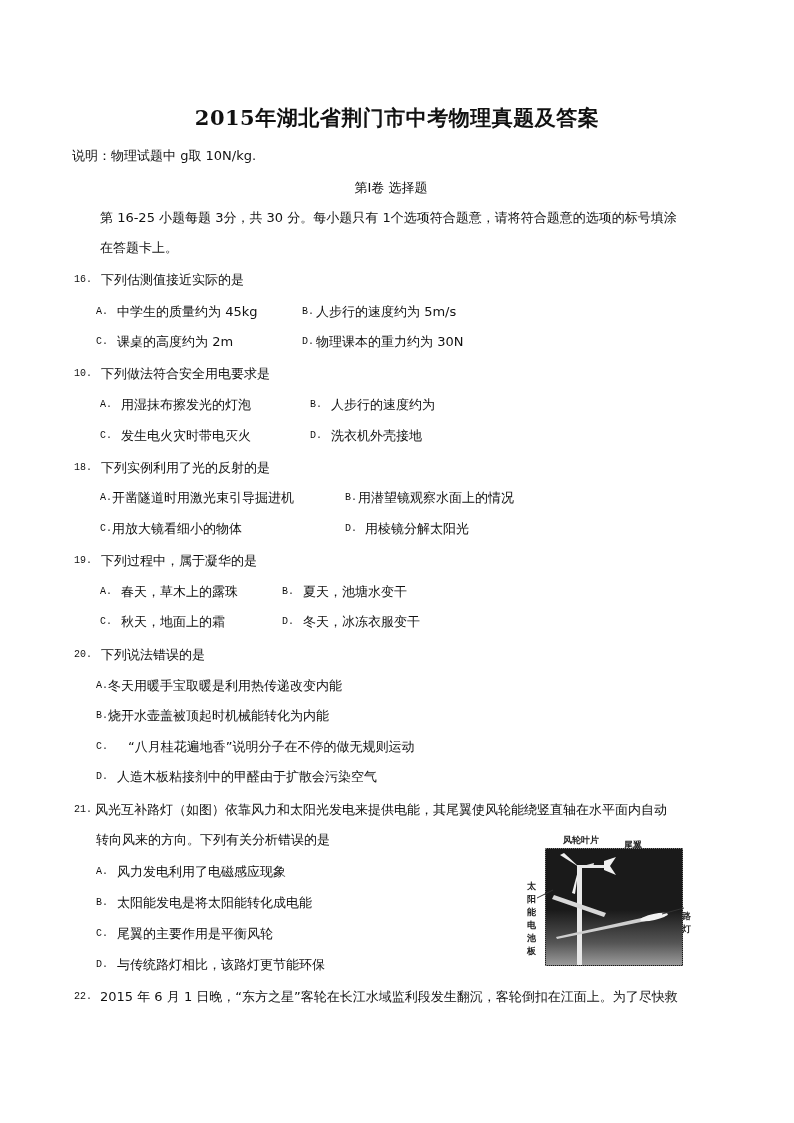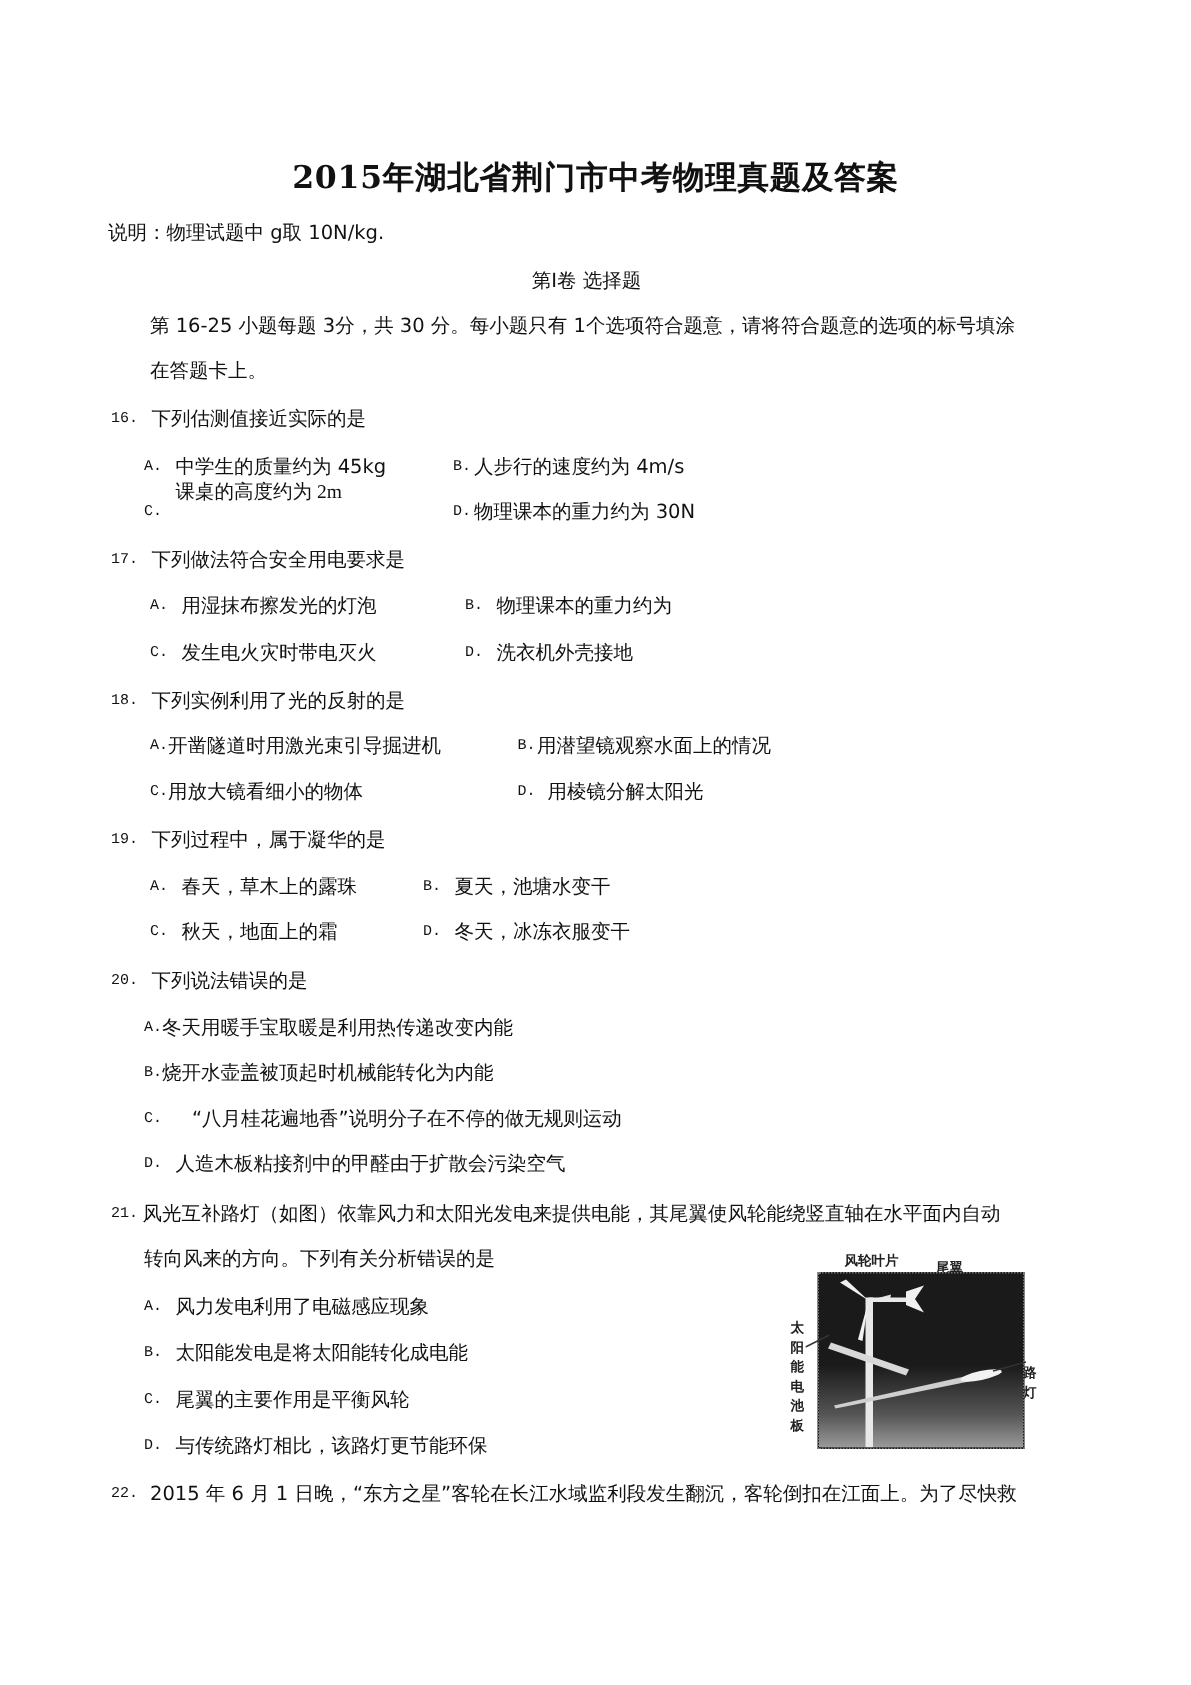--- a/index.html
+++ b/index.html
@@ -41,34 +41,34 @@
 
   <div class="abs txt" style="left:100px; top:210px;">第 16-25 小题每题 3分，共 30 分。每小题只有 1个选项符合题意，请将符合题意的选项的标号填涂</div>
   <div class="abs txt" style="left:100px; top:240px;">在答题卡上。</div>
 
   <div>
     <span class="abs txt mono" style="left:74px; top:272px;">16.</span>
     <span class="abs txt" style="left:101px; top:272px;">下列估测值接近实际的是</span>
     <span class="abs txt mono" style="left:96px; top:304px;">A.</span>
     <span class="abs txt" style="left:117px; top:304px;">中学生的质量约为 45kg</span>
     <span class="abs txt mono" style="left:302px; top:304px;">B.</span>
-    <span class="abs txt" style="left:316px; top:304px;">人步行的速度约为 4m/s</span>
+    <span class="abs txt" style="left:316px; top:304px;">人步行的速度约为 5m/s</span>
     <span class="abs txt mono" style="left:96px; top:334px;">C.</span>
-    <span class="abs txt" style="left:117px; top:320px;font-family:Liberation Serif, serif;">课桌的高度约为 2m</span>
+    <span class="abs txt" style="left:117px; top:334px;">课桌的高度约为 2m</span>
     <span class="abs txt mono" style="left:302px; top:334px;">D.</span>
     <span class="abs txt" style="left:316px; top:334px;">物理课本的重力约为 30N</span>
   </div>
 
   <div>
-    <span class="abs txt mono" style="left:74px; top:366px;">17.</span>
+    <span class="abs txt mono" style="left:74px; top:366px;">10.</span>
     <span class="abs txt" style="left:101px; top:366px;">下列做法符合安全用电要求是</span>
     <span class="abs txt mono" style="left:100px; top:397px;">A.</span>
     <span class="abs txt" style="left:121px; top:397px;">用湿抹布擦发光的灯泡</span>
     <span class="abs txt mono" style="left:310px; top:397px;">B.</span>
-    <span class="abs txt" style="left:331px; top:397px;">物理课本的重力约为</span>
+    <span class="abs txt" style="left:331px; top:397px;">人步行的速度约为</span>
     <span class="abs txt mono" style="left:100px; top:428px;">C.</span>
     <span class="abs txt" style="left:121px; top:428px;">发生电火灾时带电灭火</span>
     <span class="abs txt mono" style="left:310px; top:428px;">D.</span>
     <span class="abs txt" style="left:331px; top:428px;">洗衣机外壳接地</span>
   </div>
 
   <div>
     <span class="abs txt mono" style="left:74px; top:460px;">18.</span>
     <span class="abs txt" style="left:101px; top:460px;">下列实例利用了光的反射的是</span>
     <span class="abs txt mono" style="left:100px; top:490px;">A.</span>

